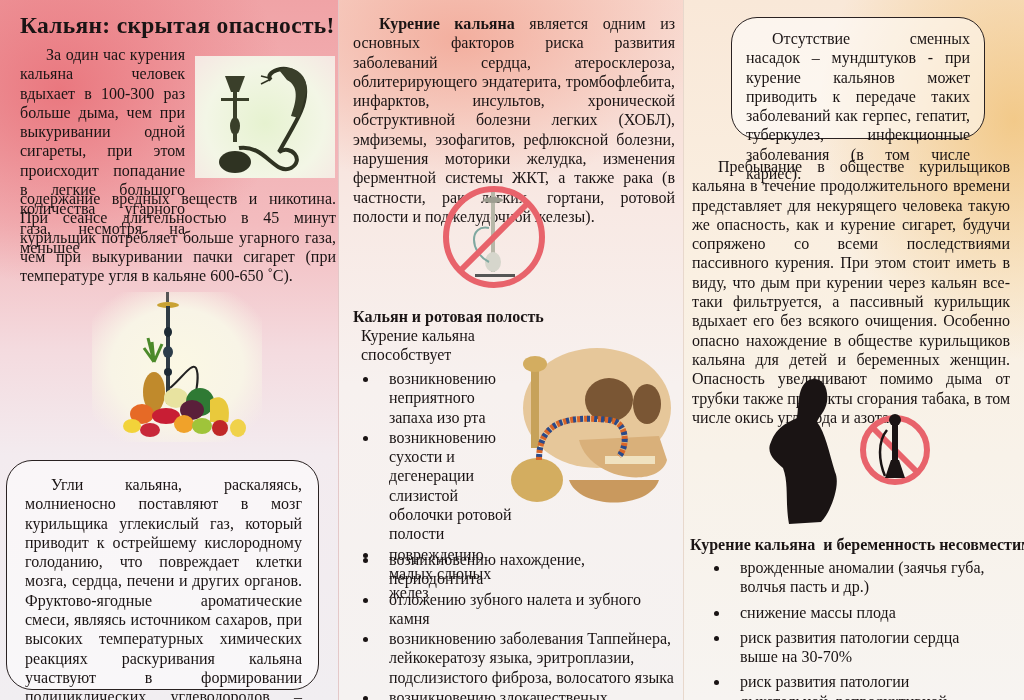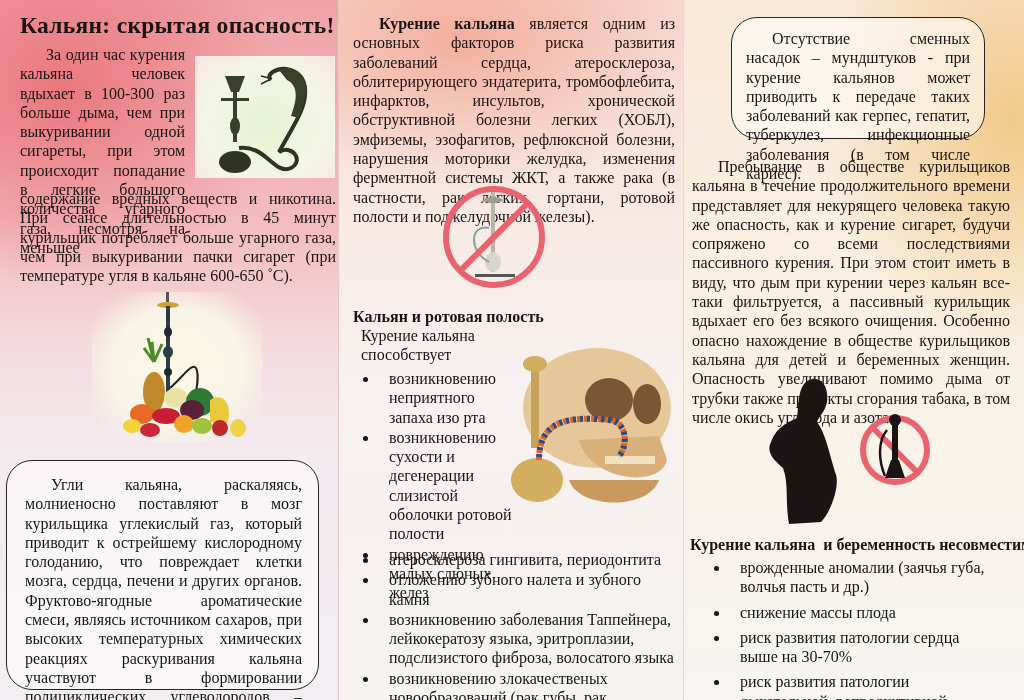--- a/index.html
+++ b/index.html
@@ -138,21 +138,21 @@
       <path d="M60 140 C70 170, 140 170, 150 140" fill="#c9995e"></path>
       <rect x="22" y="18" width="8" height="90" fill="#c7a25a"></rect>
       <ellipse cx="26" cy="24" rx="12" ry="8" fill="#d3ad60"></ellipse>
       <ellipse cx="28" cy="140" rx="26" ry="22" fill="#d3ad60"></ellipse>
       <path d="M30 120 C30 80, 60 76, 100 80 C120 82, 118 108, 110 116" stroke="#d9662a" stroke-width="6" fill="none" stroke-dasharray="4 3"></path>
       <path d="M30 120 C30 80, 60 76, 100 80 C120 82, 118 108, 110 116" stroke="#2a4a8a" stroke-width="6" fill="none" stroke-dasharray="3 4" stroke-dashoffset="4"></path>
     </svg>
   </div>
 
   <ul class="bul txt" style="left:14px; top:546px; width:320px; text-align:left;">
-    <li>атеросклероза гингивита, периодонтита</li>
+    <li>возникновению нахождение, периодонтита</li>
     <li>отложению зубного налета и зубного камня</li>
     <li>возникновению заболевания Таппейнера, лейкокератозу языка, эритроплазии, подслизистого фиброза, волосатого языка</li>
     <li>возникновению злокачественых новообразований (рак губы, рак слизистой оболки полости рта и др.)</li>
   </ul>
 </div>
 
 <div id="p3" class="panel">
   <div class="box" style="left:47px; top:17px; width:252px; height:120px;">
     <div class="txt indent" style="left:14px; top:11px; width:224px;">Отсутствие сменных насадок – мундштуков - при курение кальянов может приводить к передаче таких заболеваний как герпес, гепатит, туберкулез, инфекционные заболевания (в том числе кариес).</div>
   </div>

